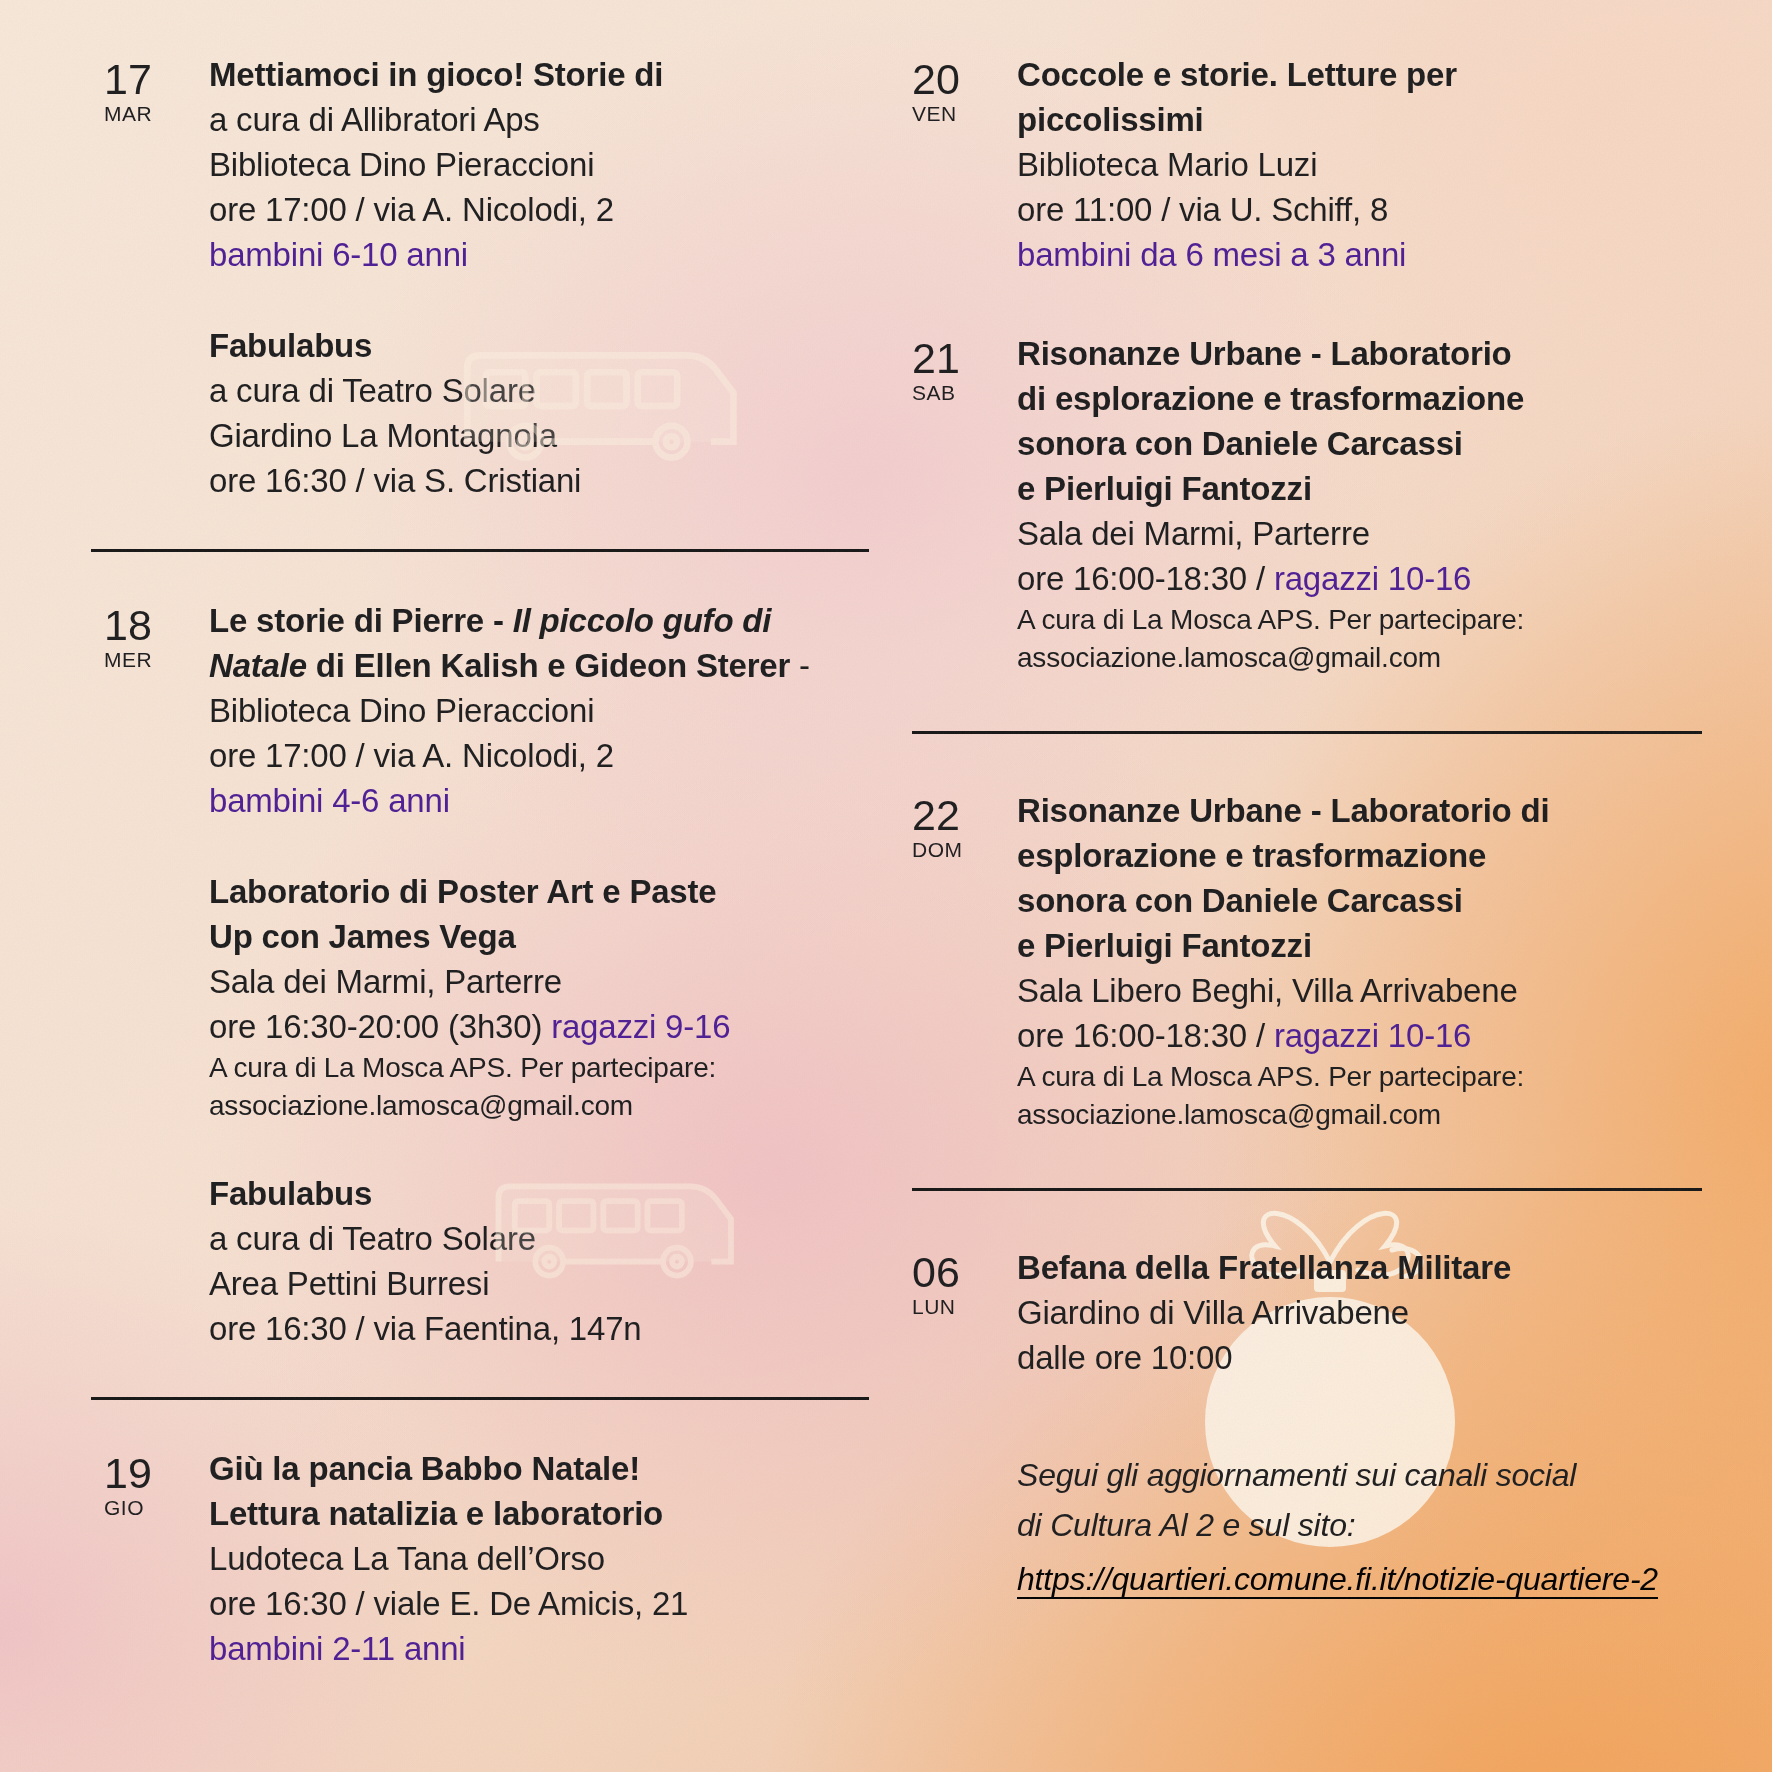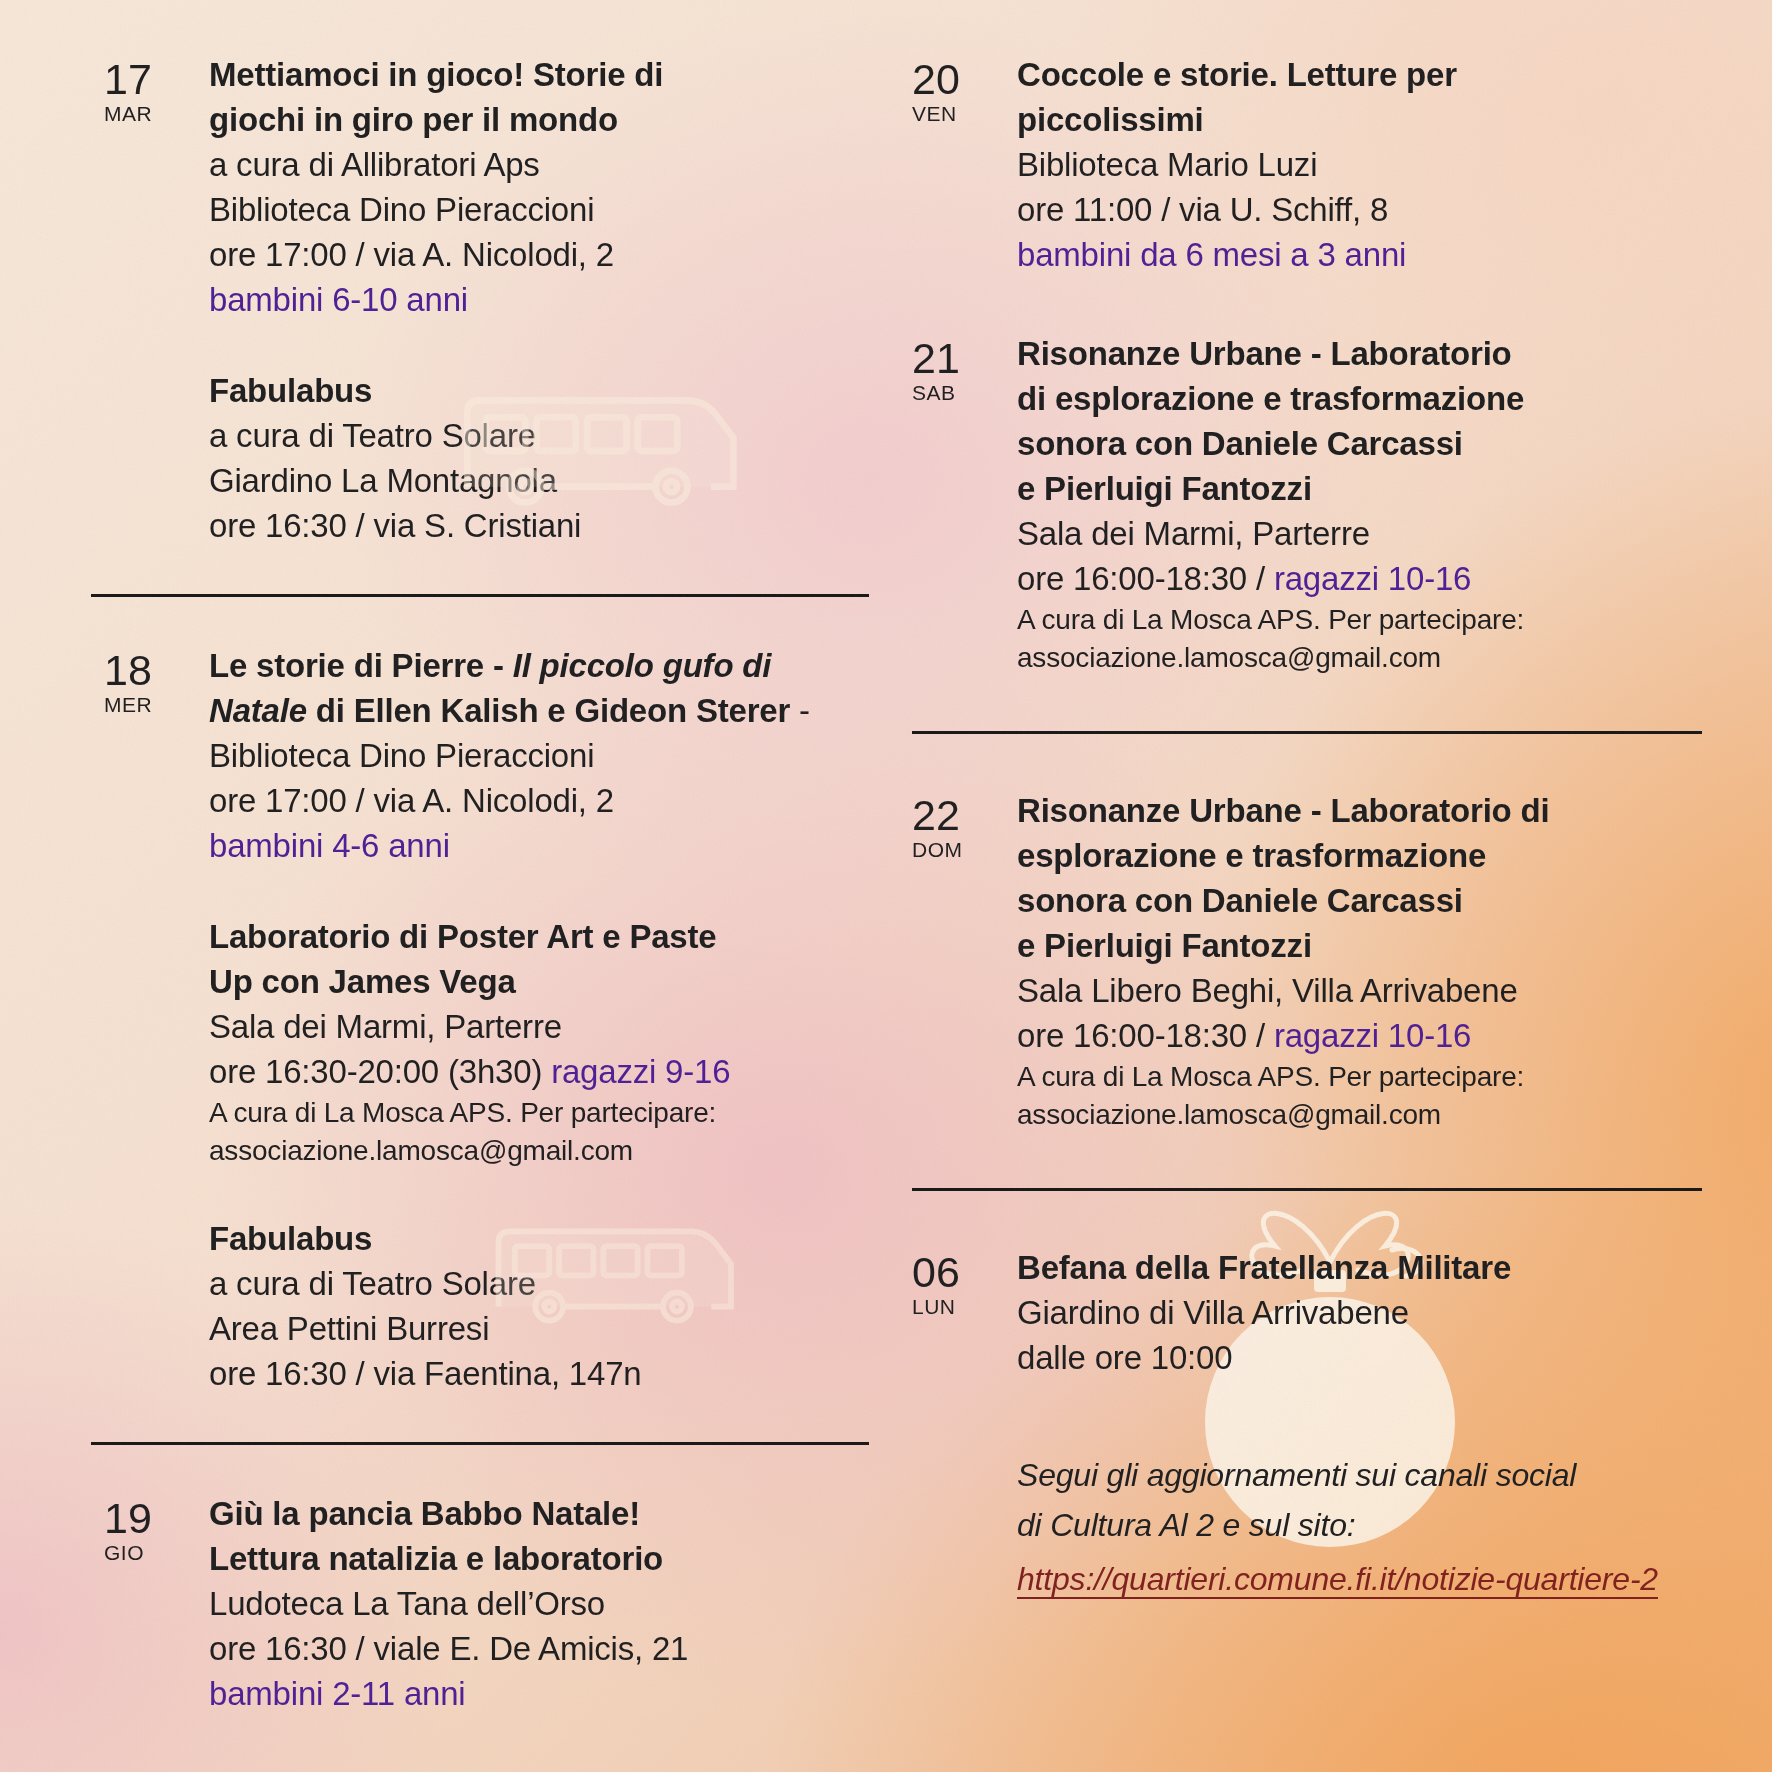--- a/index.html
+++ b/index.html
@@ -33,21 +33,21 @@
   .rg{font-weight:400}
   .red{color:#4c1d95}
   .small{font-size:28px;line-height:38px}
   hr.rule{border:0;border-top:3px solid #161616;margin:40px 0 46px -13px}
   .col-right hr.rule{margin:46px 0 54px 0}
   .bus{position:absolute;z-index:0;opacity:.5}
   .bus1{left:245px;top:8px;width:300px}
   .bus2{left:278px;top:-6px;width:262px}
   .ornament{position:absolute;left:1180px;top:1140px;width:300px;height:420px;z-index:0;opacity:.9}
   .footer{font-style:italic;font-size:32px;line-height:50px;letter-spacing:-.2px}
-  .footer .flink{color:#7f1d1d;text-decoration:underline;text-underline-offset:7px;text-decoration-thickness:2px;display:inline-block;margin-top:4px}
+  .footer .flink{color:#000000;text-decoration:underline;text-underline-offset:7px;text-decoration-thickness:2px;display:inline-block;margin-top:4px}
   .grain{position:absolute;left:0;top:0;z-index:30;pointer-events:none}
 </style>
 </head>
 <body>
 
 <svg class="ornament" viewBox="0 0 300 420" aria-hidden="true">
   <g stroke="#fdf4e6" fill="none" stroke-width="5" stroke-linecap="round">
     <path d="M150 122 C 118 58, 58 62, 95 106 C 54 96, 70 152, 122 130"></path>
     <path d="M150 122 C 182 58, 242 62, 205 106 C 246 96, 230 152, 178 130"></path>
     <path d="M212 110 c 30 -8 40 20 14 26"></path>
@@ -59,21 +59,20 @@
 <div class="col col-left">
 
   <section class="block">
     <div class="daycell">
       <div class="num">17</div>
       <div class="wd">MAR</div>
     </div>
     <div class="content">
       <div class="title">
         <span class="tl">Mettiamoci in gioco! Storie di</span>
-        <span class="tl">giochi in giro per il mondo</span>
       </div>
       <div class="line">a cura di Allibratori Aps</div>
       <div class="line">Biblioteca Dino Pieraccioni</div>
       <div class="line">ore 17:00 / via A. Nicolodi, 2</div>
       <div class="line red">bambini 6-10 anni</div>
     </div>
   </section>
 
   <section class="block">
     <div class="daycell"></div>

